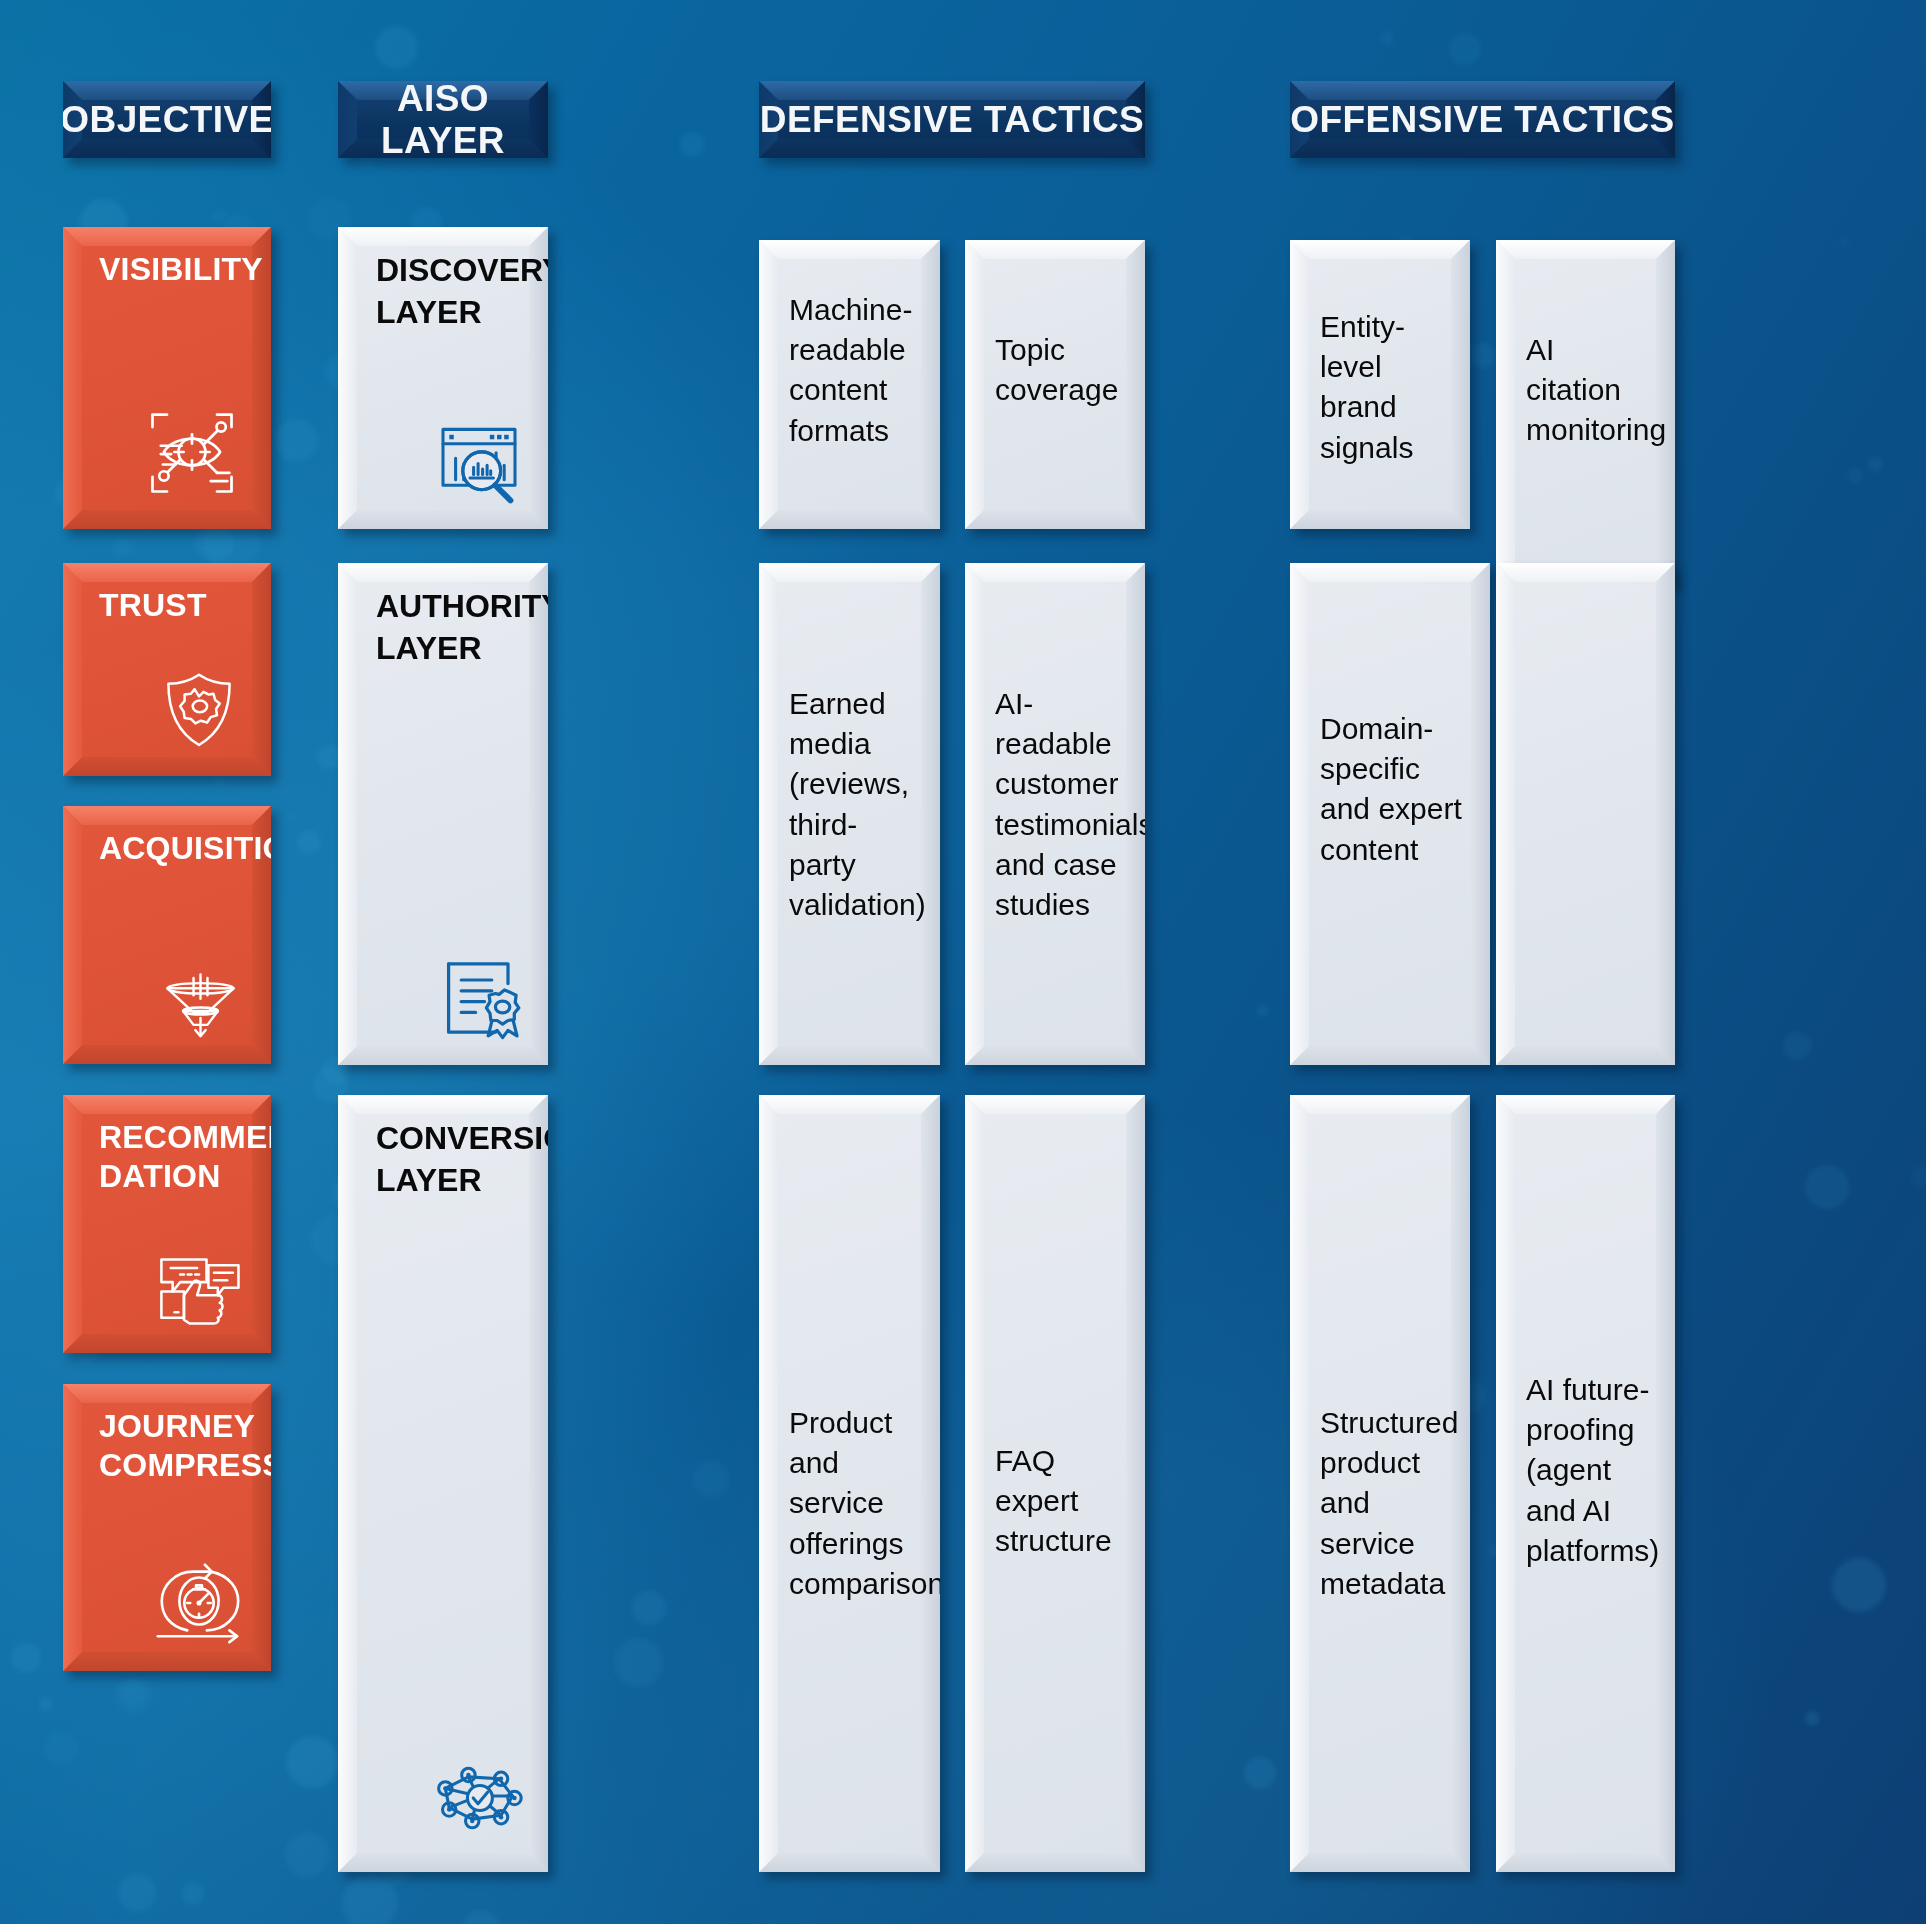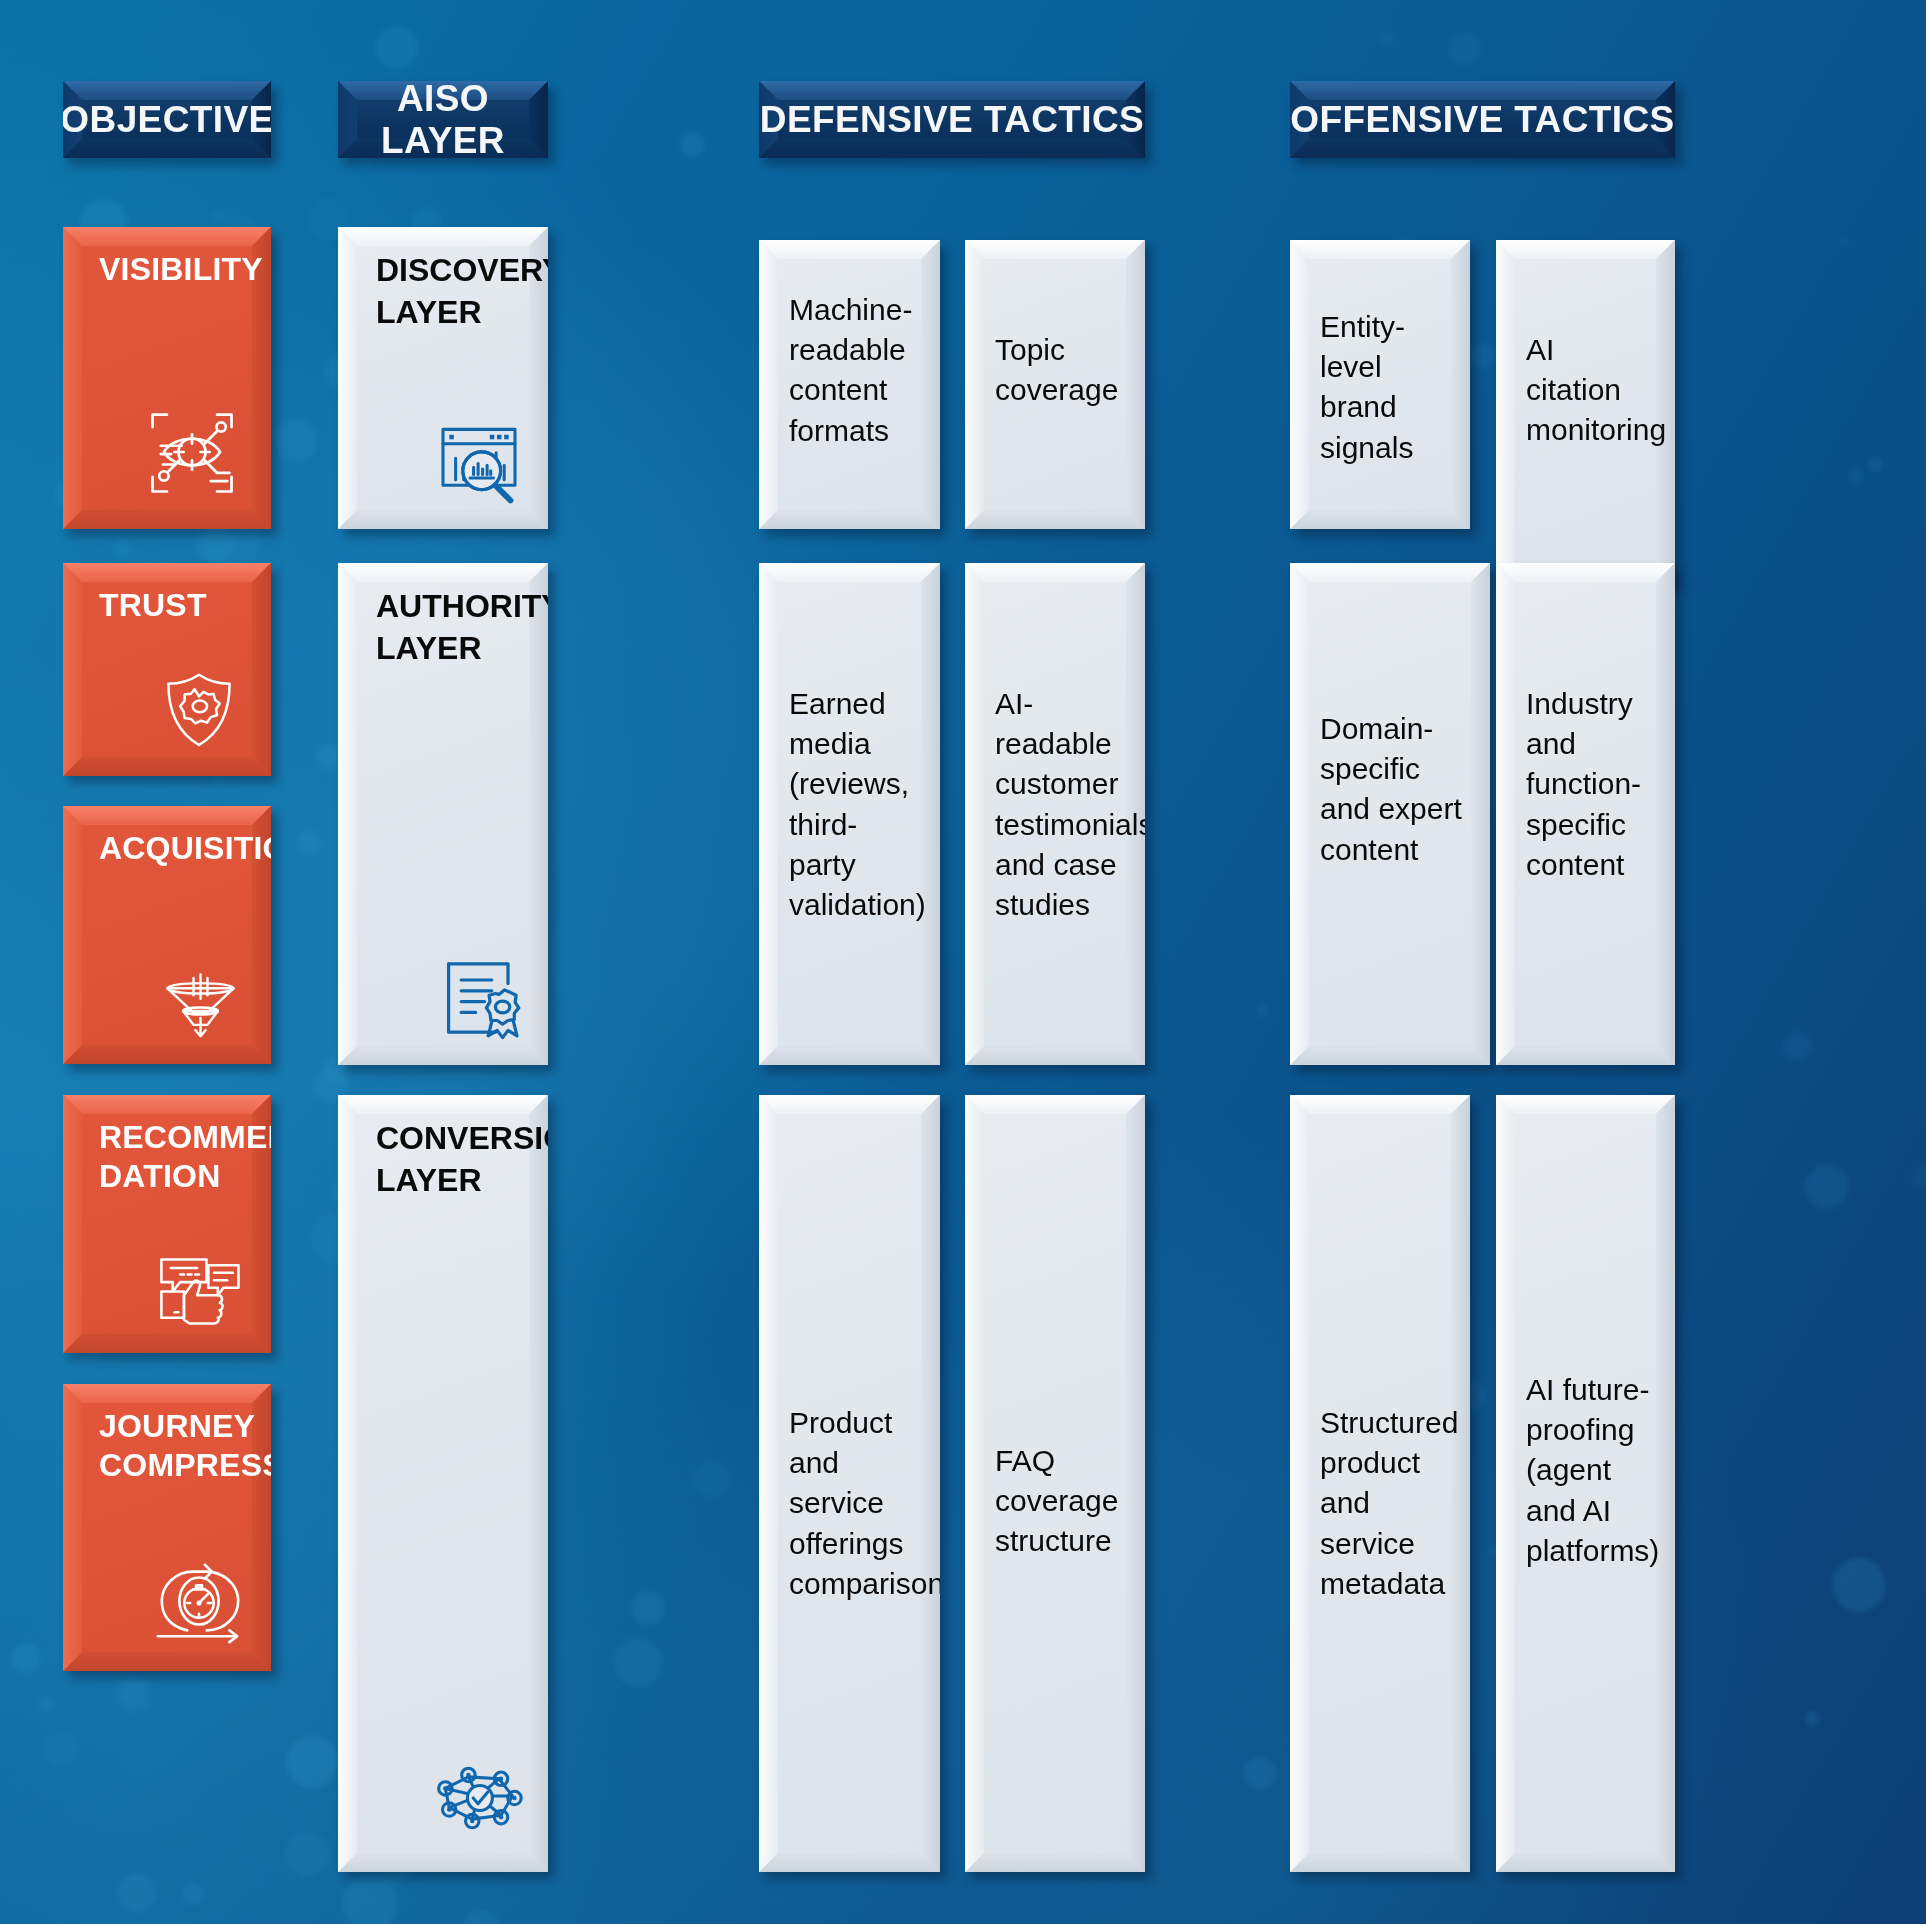--- a/index.html
+++ b/index.html
@@ -501,21 +501,21 @@
       <div class="bev r"></div>
       <div class="lbl-tac" style="top:308px;">Product and service offerings comparison</div>
     </div>
   </div>
   <div class="card lite" style="left:902px;top:1014px;width:180px;height:777px;">
     <div class="inner">
       <div class="bev t"></div>
       <div class="bev b"></div>
       <div class="bev l"></div>
       <div class="bev r"></div>
-      <div class="lbl-tac" style="top:346px;">FAQ coverage structure</div>
+      <div class="lbl-tac" style="top:346px;">FAQ expert structure</div>
     </div>
   </div>
 
   <div class="card lite" style="left:1227px;top:159px;width:180px;height:289px;">
     <div class="inner">
       <div class="bev t"></div>
       <div class="bev b"></div>
       <div class="bev l"></div>
       <div class="bev r"></div>
       <div class="lbl-tac" style="top:67px;">Entity-level brand signals</div>
@@ -539,21 +539,20 @@
       <div class="bev r"></div>
       <div class="lbl-tac" style="top:146px;">Domain-specific and expert content</div>
     </div>
   </div>
   <div class="card lite" style="left:1433px;top:482px;width:179px;height:502px;">
     <div class="inner">
       <div class="bev t"></div>
       <div class="bev b"></div>
       <div class="bev l"></div>
       <div class="bev r"></div>
-      <div class="lbl-tac" style="top:121px;">Industry and function-specific content</div>
     </div>
   </div>
 
   <div class="card lite" style="left:1227px;top:1014px;width:180px;height:777px;">
     <div class="inner">
       <div class="bev t"></div>
       <div class="bev b"></div>
       <div class="bev l"></div>
       <div class="bev r"></div>
       <div class="lbl-tac" style="top:308px;">Structured product and service metadata</div>

